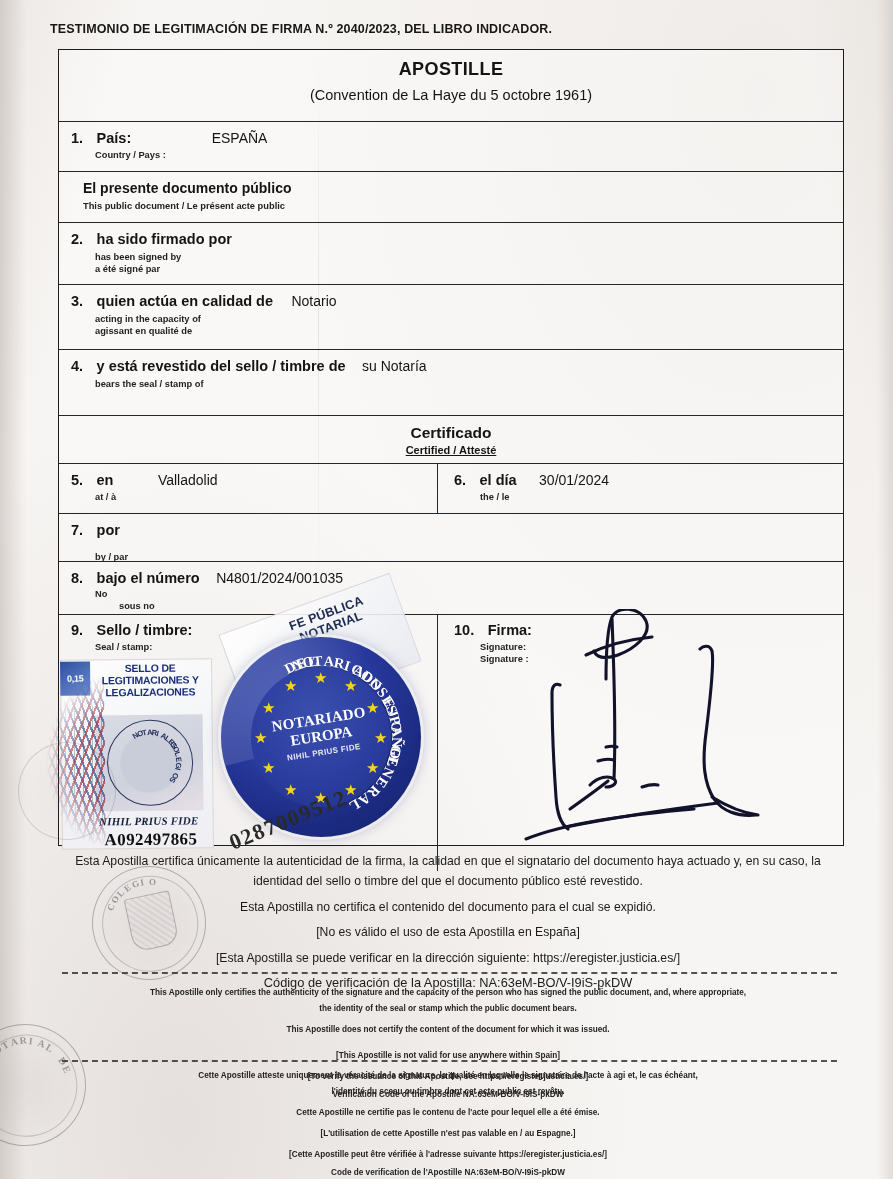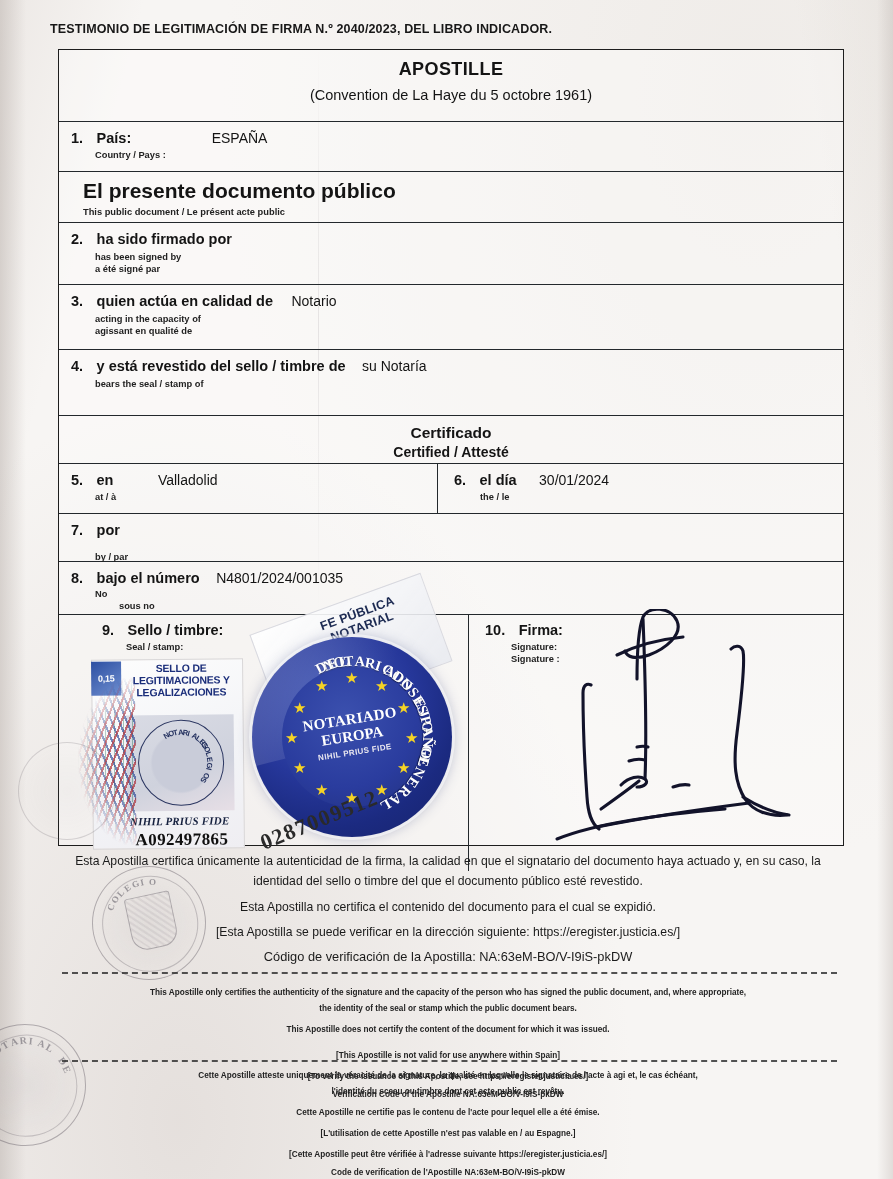--- a/index.html
+++ b/index.html
@@ -33,40 +33,40 @@
   }
 
   
   .tbl{
     position:absolute;left:58px;top:49px;width:786px;height:797px;
     border:1.6px solid #1d1d1d;
     box-sizing:border-box;
     background:rgba(255,255,255,.35);
   }
   .row{position:relative;box-sizing:border-box;border-bottom:1.2px solid #23282c;}
-  .row:last-child{border-bottom:none;margin-left:31px;}
+  .row:last-child{border-bottom:none;}
   .row.nb{border-bottom:none;}
 
   .ttl{
     text-align:center;font-weight:bold;font-size:18px;letter-spacing:.4px;
     padding-top:9px;
   }
   .sub{
     text-align:center;font-size:14.5px;padding-top:7px;padding-bottom:8px;
   }
 
   .num{font-weight:bold;font-size:14.5px;display:inline-block;}
   .es{font-weight:bold;font-size:14.5px;}
   .tr{font-size:9.3px;font-weight:bold;line-height:1.32;color:#222;}
   .val{font-weight:normal;font-size:14px;}
   .cellpad{padding:7px 0 6px 12px;}
 
   .r-certificado{text-align:center;padding:8px 0 7px;}
   .r-certificado .c1{font-weight:bold;font-size:15.5px;}
-  .r-certificado .c2{font-size:14px;font-weight:bold;margin-top:2px;}
+  .r-certificado .c2{font-size:11px;font-weight:bold;margin-top:2px;text-decoration:underline;}
 
   .split{display:flex;}
   .split .left{flex:0 0 379px;box-sizing:border-box;border-right:1.2px solid #23282c;}
   .split .right{flex:1;box-sizing:border-box;}
 
   .sealrow{height:256px;}
   .sealrow .left{position:relative;}
   .sealrow .right{position:relative;}
 
   
@@ -248,21 +248,21 @@
       <div class="cellpad">
         <span class="num">1.</span>
         <span class="es" style="margin-left:9px;">País:</span>
         <span class="val" style="margin-left:76px;">ESPAÑA</span>
         <div class="tr" style="margin-left:24px;margin-top:2px;">Country / Pays :</div>
       </div>
     </div>
 
     <div class="row" style="height:51px;">
       <div class="cellpad" style="padding-left:24px;">
-        <span class="es" style="font-size:21px;">El presente documento público</span>
+        <span class="es" style="font-size:14px;">El presente documento público</span>
         <div class="tr" style="margin-top:3px;">This public document / Le présent acte public</div>
       </div>
     </div>
 
     <div class="row" style="height:62px;">
       <div class="cellpad">
         <span class="num">2.</span>
         <span class="es" style="margin-left:9px;">ha sido firmado por</span>
         <span class="val" style="margin-left:14px;"></span>
         <div class="tr" style="margin-left:24px;margin-top:3px;">has been signed by</div>
@@ -507,20 +507,21 @@
         <span style="transform: rotate(68deg) translate(0px, -50px);">D</span>
         <span style="transform: rotate(80deg) translate(0px, -50px);">E</span>
       </div>
   </div>
   <div class="dry dry3"></div>
 
   <div class="legal es-blk">
     <div>Esta Apostilla certifica únicamente la autenticidad de la firma, la calidad en que el signatario del documento haya actuado y, en su caso, la</div>
     <div>identidad del sello o timbre del que el documento público esté revestido.</div>
     <div style="margin-top:6px;">Esta Apostilla no certifica el contenido del documento para el cual se expidió.</div>
+    <div style="margin-top:6px;">[No es válido el uso de esta Apostilla en España]</div>
     <div style="margin-top:6px;">[Esta Apostilla se puede verificar en la dirección siguiente: https://eregister.justicia.es/]</div>
     <div class="code-es" style="margin-top:4px;">Código de verificación de la Apostilla: NA:63eM-BO/V-I9iS-pkDW</div>
   </div>
 
   <div class="sep" style="top:972px;"></div>
 
   <div class="legal en-blk">
     <div>This Apostille only certifies the authenticity of the signature and the capacity of the person who has signed the public document, and, where appropriate,</div>
     <div>the identity of the seal or stamp which the public document bears.</div>
     <div style="margin-top:5px;">This Apostille does not certify the content of the document for which it was issued.</div>

